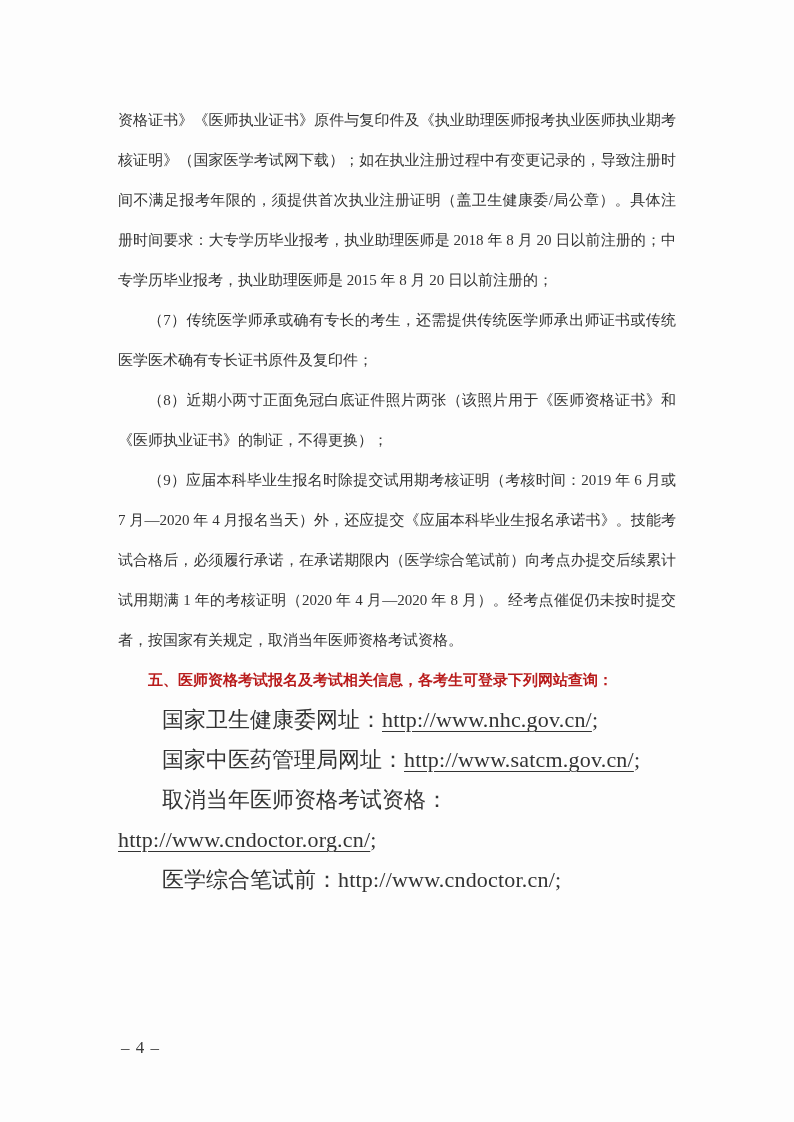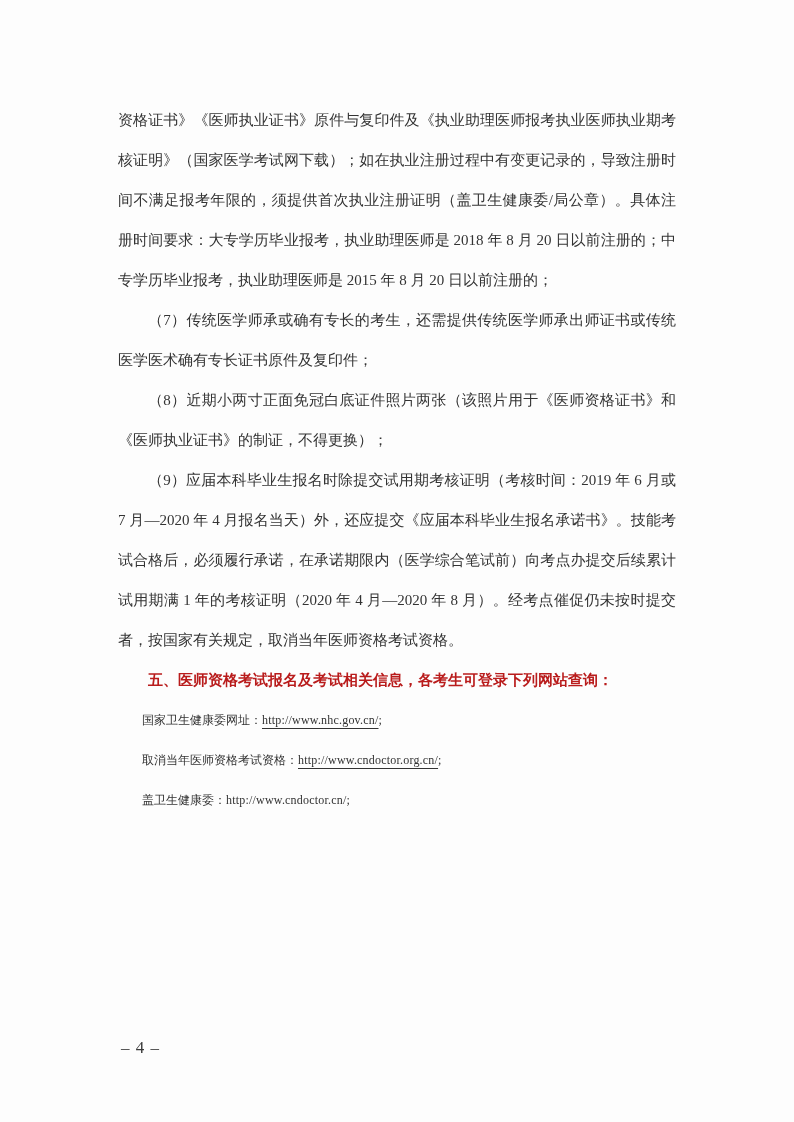--- a/index.html
+++ b/index.html
@@ -36,21 +36,21 @@
   }
   .indent {
     text-indent: 2em;
   }
   .heading {
     font-weight: 700;
     color: #b91c1c;
   }
   .site-line {
     margin: 0;
-    font-size: 12px;
+    font-size: 22px;
     line-height: 40px;
     color: #333333;
     text-indent: 2em;
   }
   .url {
     letter-spacing: 0.2px;
   }
   .underlined {
     text-decoration: underline;
     text-underline-offset: 4px;
@@ -77,22 +77,23 @@
     <p class="para indent">（7）传统医学师承或确有专长的考生，还需提供传统医学师承出师证书或传统医学医术确有专长证书原件及复印件；</p>
 
     <p class="para indent">（8）近期小两寸正面免冠白底证件照片两张（该照片用于《医师资格证书》和《医师执业证书》的制证，不得更换）；</p>
 
     <p class="para indent">（9）应届本科毕业生报名时除提交试用期考核证明（考核时间：2019 年 6 月或 7 月—2020 年 4 月报名当天）外，还应提交《应届本科毕业生报名承诺书》。技能考试合格后，必须履行承诺，在承诺期限内（医学综合笔试前）向考点办提交后续累计试用期满 1 年的考核证明（2020 年 4 月—2020 年 8 月）。经考点催促仍未按时提交者，按国家有关规定，取消当年医师资格考试资格。</p>
 
     <p class="para indent heading">五、医师资格考试报名及考试相关信息，各考生可登录下列网站查询：</p>
 
     <p class="site-line"><span>国家卫生健康委网址：</span><span class="url underlined">http://www.nhc.gov.cn/</span><span>;</span></p>
 
+    <p class="site-line"><span>国家中医药管理局网址：</span><span class="url underlined">http://www.satcm.gov.cn/</span><span>;</span></p>
 
 
     <p class="site-line"><span>取消当年医师资格考试资格：</span><span class="url underlined">http://www.cndoctor.org.cn/</span><span>;</span></p>
 
-    <p class="site-line"><span>盖卫生健康委：</span><span class="url">http://www.cndoctor.cn/</span><span>;</span></p>
+    <p class="site-line"><span>医学综合笔试前：</span><span class="url">http://www.cndoctor.cn/</span><span>;</span></p>
 
   </div>
 
   <div class="page-number">– 4 –</div>
 </div>
 
 </body></html>

